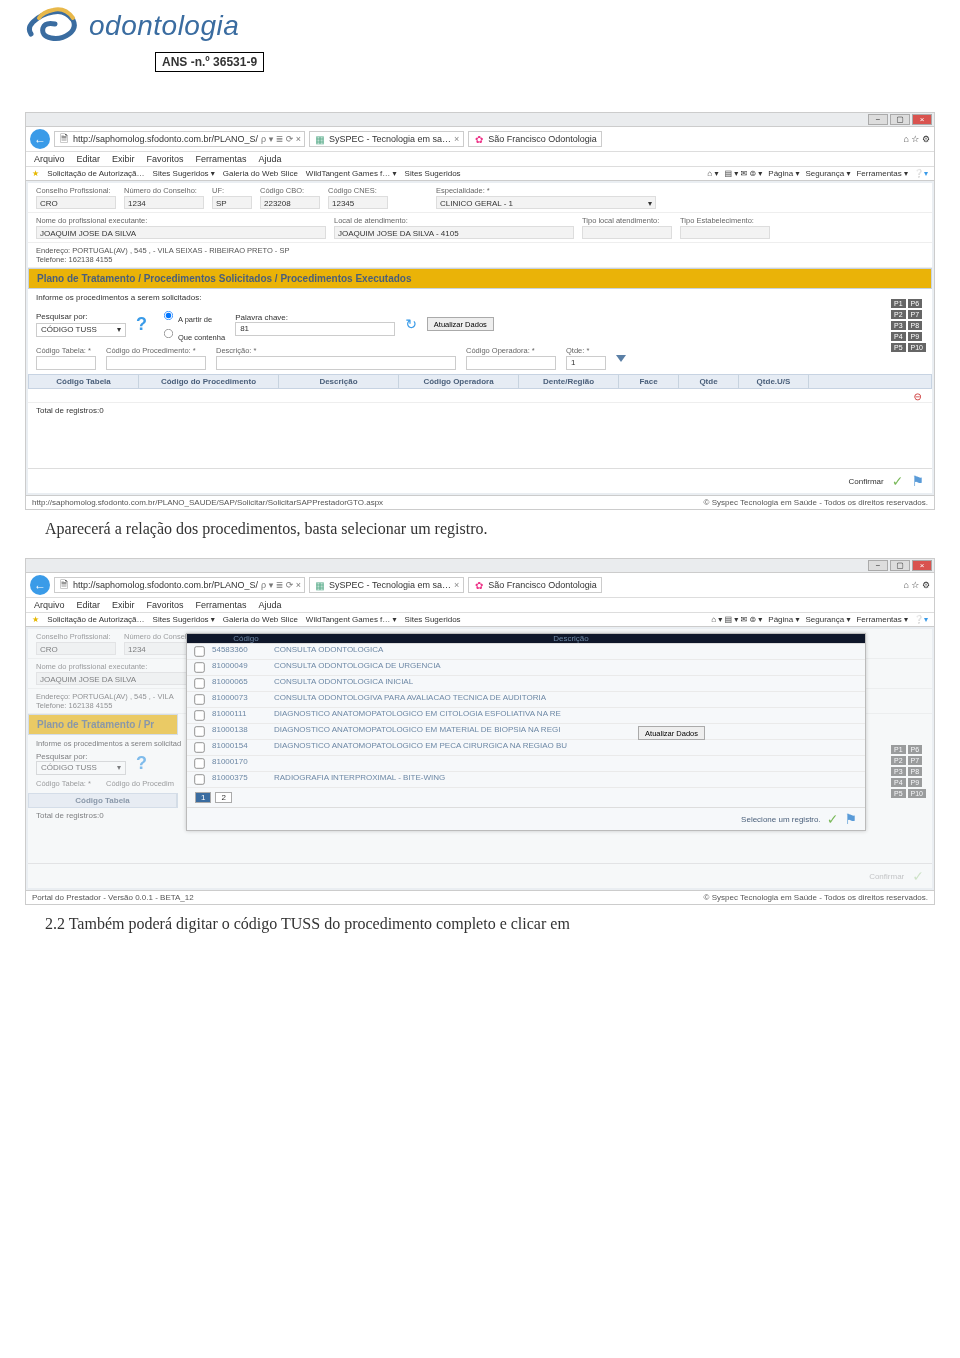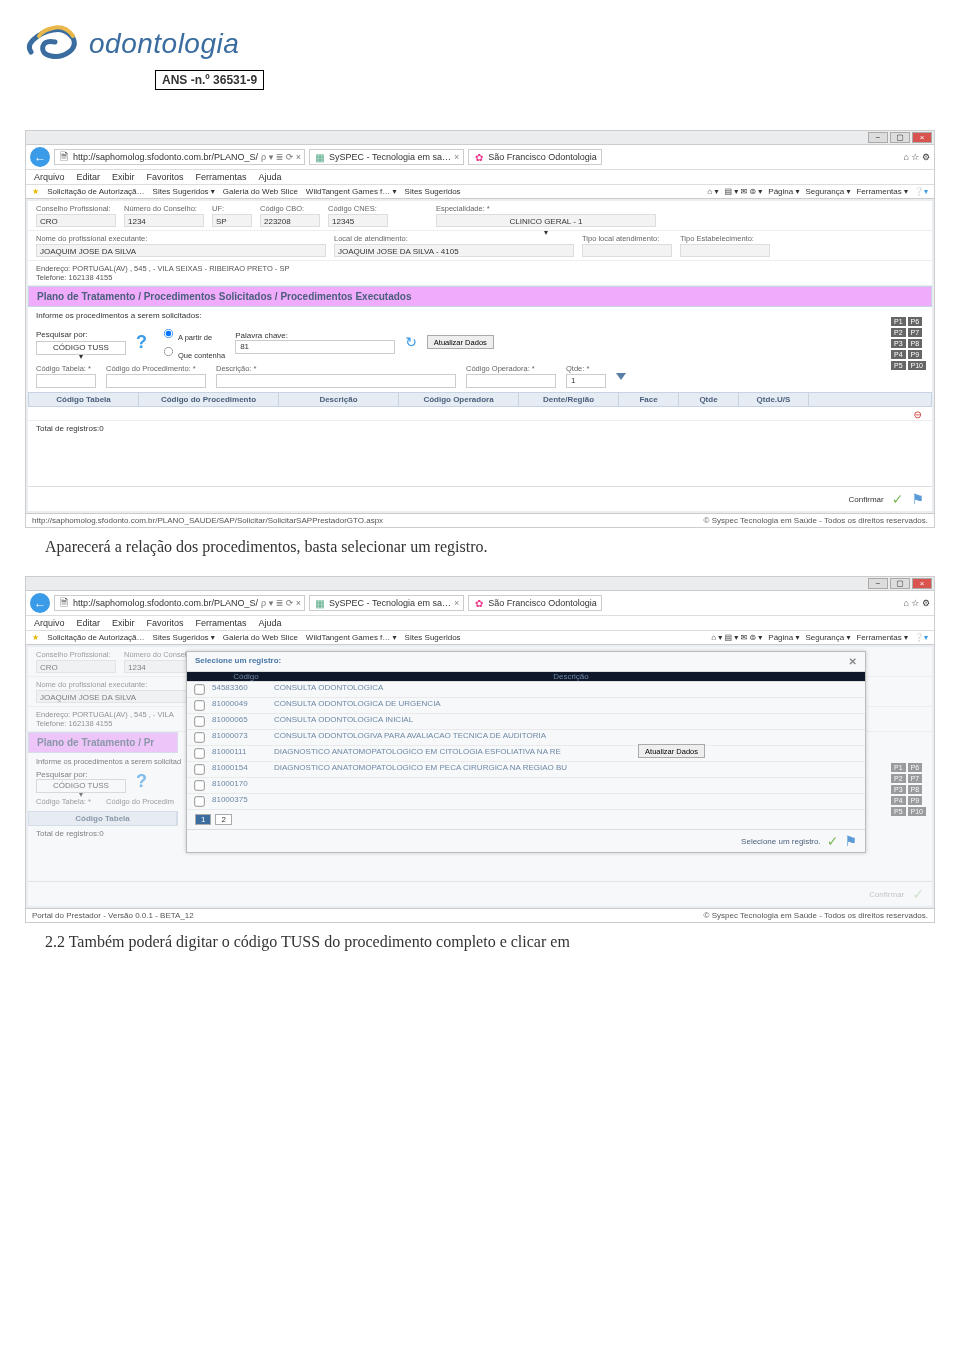--- a/index.html
+++ b/index.html
@@ -1,17 +1,17 @@
 <!DOCTYPE html>
 <html><head>
 <meta charset="utf-8">
 <style>
   * { box-sizing: border-box; }
   body { margin: 0; font-family: Arial, sans-serif; font-size: 11px; background: #fff; color: #333; width: 960px; }
-  .page { padding: 22px 25px; }
+  .page { padding: 4px 25px; }
   .logo-area { display: flex; align-items: center; gap: 10px; margin-bottom: 4px; }
   .logo-icon { width: 54px; height: 44px; position: relative; }
   .logo-icon svg { width: 54px; height: 44px; }
   .logo-text { color: #3a6ca0; font-size: 28px; font-style: italic; letter-spacing: 0.5px; }
   .ans-badge { display: inline-block; border: 1px solid #000; padding: 2px 6px; font-size: 12px; font-weight: bold; background: #fff; margin-left: 130px; }
   .screenshot-box { margin-top: 40px; border: 1px solid #ccc; background: #eaeef2; position: relative; }
   .titlebar { background: #eaecee; height: 14px; display: flex; justify-content: flex-end; align-items: center; gap: 2px; padding: 0 2px; border-bottom: 1px solid #ccc; }
   .winbtn { width: 20px; height: 11px; font-size: 8px; background: #ddd; border: 1px solid #aaa; display: flex; align-items: center; justify-content: center; }
   .winbtn.close { background: #d9534f; color: #fff; }
   .ie-bar { background: #fff; display: flex; align-items: center; padding: 2px 4px; gap: 4px; font-size: 9px; border-bottom: 1px solid #ddd; }
@@ -21,24 +21,24 @@
   .icon-small { width: 12px; height: 12px; display: inline-flex; align-items: center; justify-content: center; font-size: 10px; }
   .menu-bar { background: #fff; display: flex; gap: 12px; padding: 2px 8px; font-size: 9px; border-bottom: 1px solid #ddd; }
   .fav-bar { background: #fff; display: flex; align-items: center; gap: 8px; padding: 2px 6px; font-size: 8px; border-bottom: 1px solid #ccc; }
   .fav-right { margin-left: auto; display: flex; align-items: center; gap: 6px; }
   .content { background: #fff; margin: 2px; padding: 0; position: relative; }
   .form-row { display: flex; gap: 8px; padding: 3px 8px; font-size: 8px; color: #555; border-bottom: 1px solid #eee; }
   .form-field { display: flex; flex-direction: column; }
   .form-field label { font-size: 7.5px; color: #666; margin-bottom: 1px; }
   .form-field .val { font-size: 8px; color: #333; padding: 1px 3px; background: #f3f3f3; border: 1px solid #ddd; height: 13px; line-height: 11px; }
   .addr { font-size: 7.5px; color: #555; padding: 3px 8px; border-bottom: 1px solid #eee; }
-  .section-header { background: #f0abfc; padding: 4px 8px; font-size: 10px; color: #4a5f7a; font-weight: bold; border: 1px solid #c7d3e2; }
+  .section-header { background: #eab308; padding: 4px 8px; font-size: 10px; color: #4a5f7a; font-weight: bold; border: 1px solid #c7d3e2; }
   .search-area { padding: 4px 8px; font-size: 8px; display: flex; flex-direction: column; gap: 4px; }
   .search-row { display: flex; align-items: center; gap: 10px; }
-  .select-box { border: 1px solid #ccc; padding: 1px 4px; background: #fff; font-size: 8px; height: 14px; display: flex; align-items: center; justify-content: space-between; flex-direction: column; }
+  .select-box { border: 1px solid #ccc; padding: 1px 4px; background: #fff; font-size: 8px; height: 14px; display: flex; align-items: flex-start; justify-content: space-between; }
   .text-input { border: 1px solid #ccc; padding: 1px 4px; background: #fff; font-size: 8px; height: 14px; }
   .btn-small { font-size: 7.5px; border: 1px solid #aaa; background: #eee; padding: 1px 6px; height: 14px; }
   .table-header { display: flex; background: #e6ecf4; border: 1px solid #c7d3e2; font-size: 8px; font-weight: bold; color: #4a5f7a; }
   .th { padding: 2px 4px; border-right: 1px solid #c7d3df; text-align: center; }
   .side-badges { position: absolute; right: 6px; top: 116px; display: flex; flex-direction: column; gap: 2px; }
   .badge-row { display: flex; gap: 2px; }
   .badge { background: #666; color: #fff; font-size: 7px; padding: 1px 3px; min-width: 14px; text-align: center; }
   .footer-row { display: flex; justify-content: flex-end; align-items: center; padding: 4px 8px; gap: 8px; border-top: 1px solid #ddd; font-size: 8px; }
   .check-icon { color: #7ab95a; font-size: 14px; }
   .status-bar { background: #fff; border-top: 1px solid #ccc; font-size: 8px; color: #555; padding: 2px 6px; display: flex; justify-content: space-between; }
@@ -420,24 +420,20 @@
       </div>
       <div style="padding:3px 8px;font-size:8px;">Total de registros:0</div>
       <div style="height:40px;"></div>
       <div class="footer-row" style="justify-content:flex-end;">
         <span style="color:#aaa;">Confirmar</span>
         <span class="check-icon" style="opacity:0.5;">✓</span>
       </div>
     </div>
 
     <div class="modal-box">
-      <div class="modal-header">
-        <span>Selecione um registro:</span>
-        <span class="modal-close">✕</span>
-      </div>
       <div class="modal-table-header">
         <div style="width:28px;"></div>
         <div class="modal-col-code" style="text-align:center;">Código</div>
         <div class="modal-col-desc" style="text-align:center;">Descrição</div>
       </div>
       <div id="modal-rows">
           <div class="modal-row">
             <input type="checkbox" style="">
             <div class="modal-col-code">54583360</div>
             <div class="modal-col-desc">CONSULTA ODONTOLOGICA</div>
@@ -457,30 +453,36 @@
             <div class="modal-col-code">81000073</div>
             <div class="modal-col-desc">CONSULTA ODONTOLOGIVA PARA AVALIACAO TECNICA DE AUDITORIA</div>
           </div>
           <div class="modal-row">
             <input type="checkbox" style="">
             <div class="modal-col-code">81000111</div>
             <div class="modal-col-desc">DIAGNOSTICO ANATOMOPATOLOGICO EM CITOLOGIA ESFOLIATIVA NA RE</div>
           </div>
           <div class="modal-row">
             <input type="checkbox" style="">
+            <div class="modal-col-code">81000138</div>
+            <div class="modal-col-desc">DIAGNOSTICO ANATOMOPATOLOGICO EM MATERIAL DE BIOPSIA NA REGI</div>
+          </div>
+          <div class="modal-row">
+            <input type="checkbox" style="">
             <div class="modal-col-code">81000154</div>
             <div class="modal-col-desc">DIAGNOSTICO ANATOMOPATOLOGICO EM PECA CIRURGICA NA REGIAO BU</div>
           </div>
           <div class="modal-row">
             <input type="checkbox" style="">
             <div class="modal-col-code">81000170</div>
           </div>
           <div class="modal-row">
             <input type="checkbox" style="">
             <div class="modal-col-code">81000375</div>
+            <div class="modal-col-desc">RADIOGRAFIA INTERPROXIMAL - BITE-WING</div>
           </div>
         </div>
       <div style="position:absolute;right:160px;top:92px;font-size:7px;"><button class="btn-small">Atualizar Dados</button></div>
       <div class="pagination">
         <span class="page-btn active">1</span>
         <span class="page-btn">2</span>
       </div>
       <div class="modal-footer">
         <span></span>
         <div style="display:flex;align-items:center;gap:6px;">

